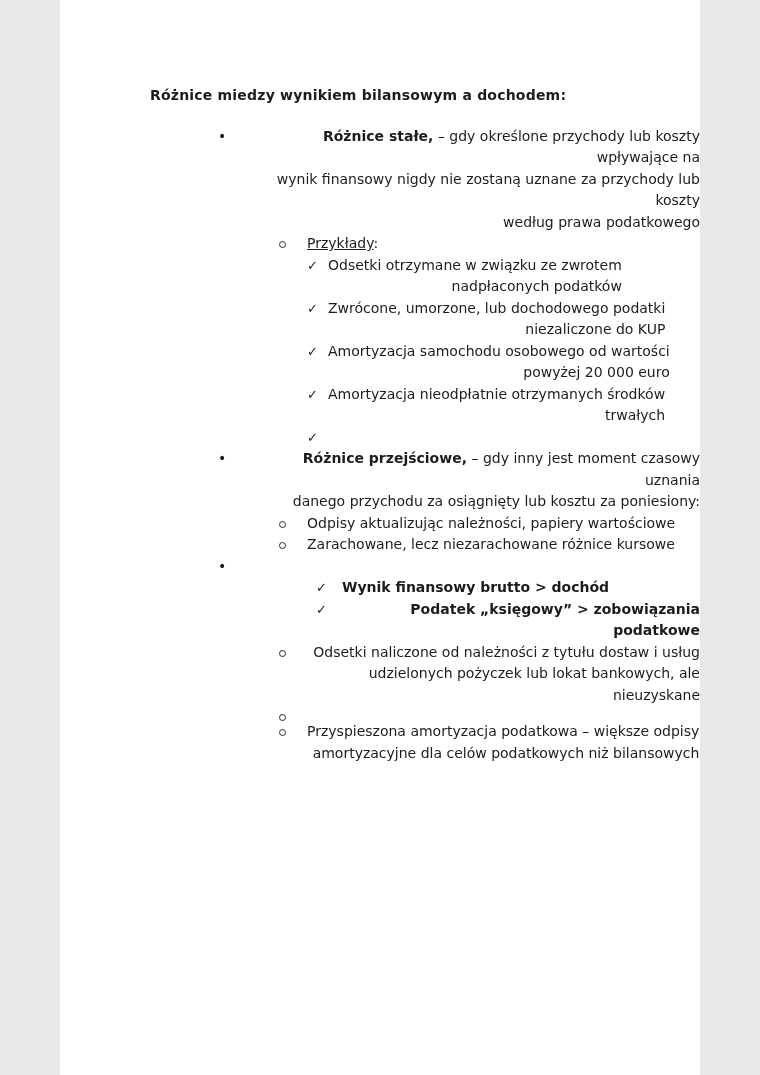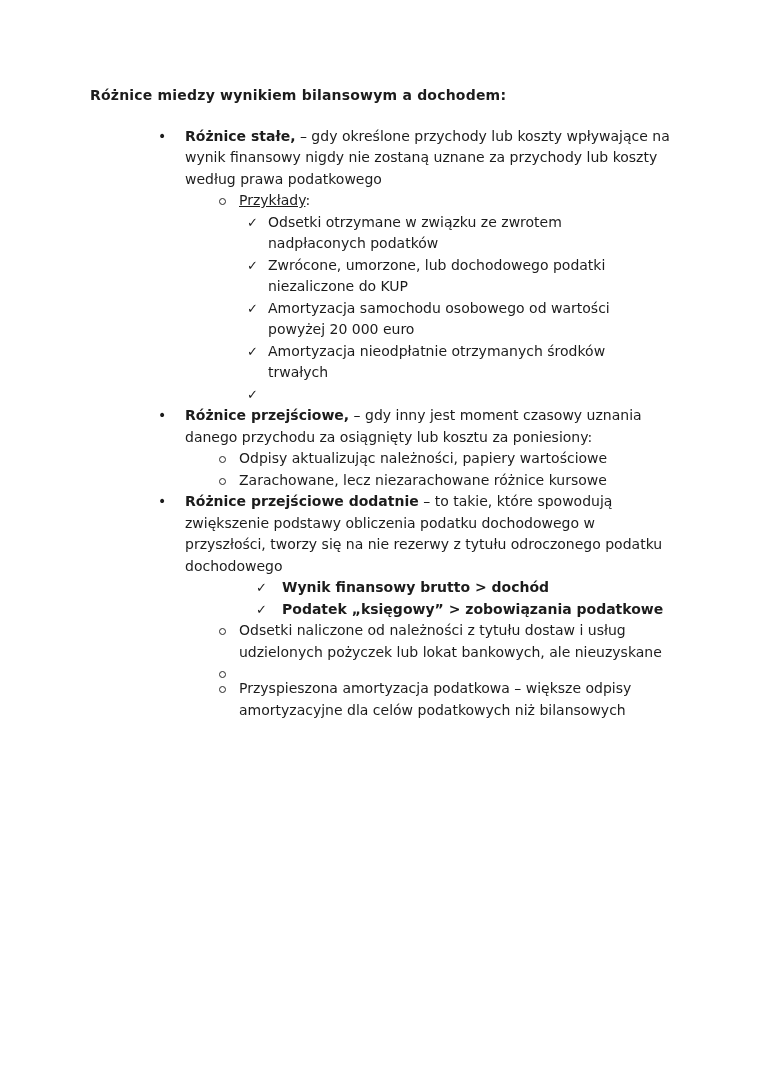--- a/index.html
+++ b/index.html
@@ -1,56 +1,56 @@
 <!DOCTYPE html>
 <html><head>
 <meta charset="utf-8">
 <style>
   html, body { margin: 0; padding: 0; background: #e8e8e8; }
   .page {
     position: relative;
-    width: 760px;
+    width: 640px;
     height: 1075px;
     margin: 0 auto;
     background: #ffffff;
     color: #1c1c1c;
     font-family: "DejaVu Sans", sans-serif;
     font-size: 14px;
     line-height: 21.5px;
     overflow: hidden;
   }
   .title {
     padding: 85px 0 0 90px;
     font-weight: 700;
     letter-spacing: 0.2px;
     margin-bottom: 19px;
   }
   .row { display: flex; align-items: flex-start; }
   .row.l1      { padding-left: 158px; }
   .row.l1 .marker { width: 27px; flex: 0 0 27px; }
-  .row.l2      { padding-left: 218px; }
+  .row.l2      { padding-left: 218px; gap: 8px; }
   .row.l2 .marker { width: 21px; flex: 0 0 21px; }
   .row.l3      { padding-left: 247px; }
   .row.l3 .marker { width: 21px; flex: 0 0 21px; }
   .row.l3-deep { padding-left: 256px; }
   .row.l3-deep .marker { width: 26px; flex: 0 0 26px; }
   .marker { display: block; }
   .marker.disc  { font-size: 14px; }
   .marker.check { font-size: 13px; }
   .marker.circle::before {
     content: "";
     display: block;
     width: 5px;
     height: 5px;
     border: 1px solid #2a2a2a;
     border-radius: 50%;
     margin-top: 8px;
     margin-left: 1px;
   }
-  .text { white-space: pre-wrap; }
+  .text { white-space: pre-wrap; text-align: right; }
   .seg.b { font-weight: 700; }
   .seg.u { text-decoration: underline; }
 </style>
 </head>
 <body>
 
 <main class="page">
   <div class="title">Różnice miedzy wynikiem bilansowym a dochodem:</div>
   <section>
       <div class="row l1">
@@ -94,24 +94,20 @@
       <div class="row l2">
         <span class="marker circle"></span>
         <div class="text"><span class="seg">Odpisy aktualizując należności, papiery wartościowe</span></div>
       </div>
       <div class="row l2">
         <span class="marker circle"></span>
         <div class="text"><span class="seg">Zarachowane, lecz niezarachowane różnice kursowe</span></div>
       </div>
       <div class="row l1">
         <span class="marker disc">•</span>
-        <div class="text"><span class="seg b">Różnice przejściowe dodatnie</span><span class="seg"> – to takie, które spowodują
-zwiększenie podstawy obliczenia podatku dochodowego w
-przyszłości, tworzy się na nie rezerwy z tytułu odroczonego podatku
-dochodowego</span></div>
       </div>
       <div class="row l3-deep">
         <span class="marker check">✓</span>
         <div class="text"><span class="seg b">Wynik finansowy brutto &gt; dochód</span></div>
       </div>
       <div class="row l3-deep">
         <span class="marker check">✓</span>
         <div class="text"><span class="seg b">Podatek „księgowy” &gt; zobowiązania podatkowe</span></div>
       </div>
       <div class="row l2">

